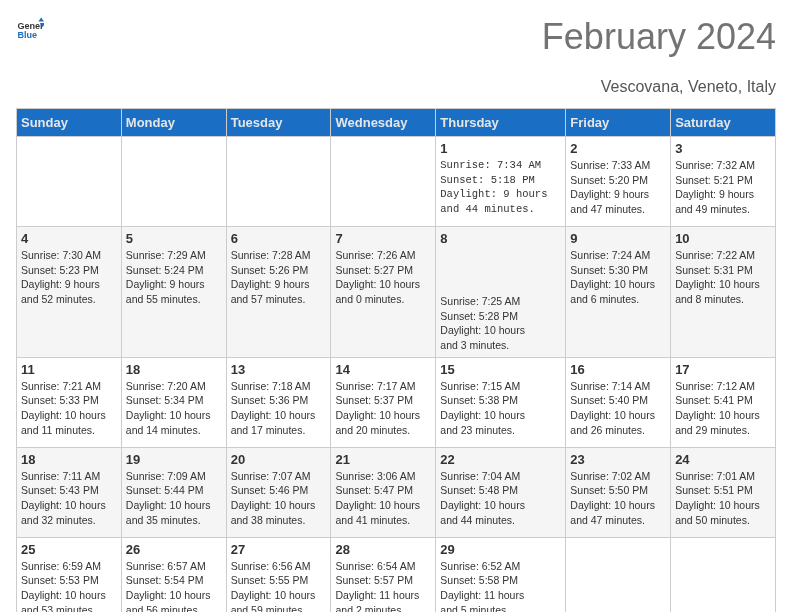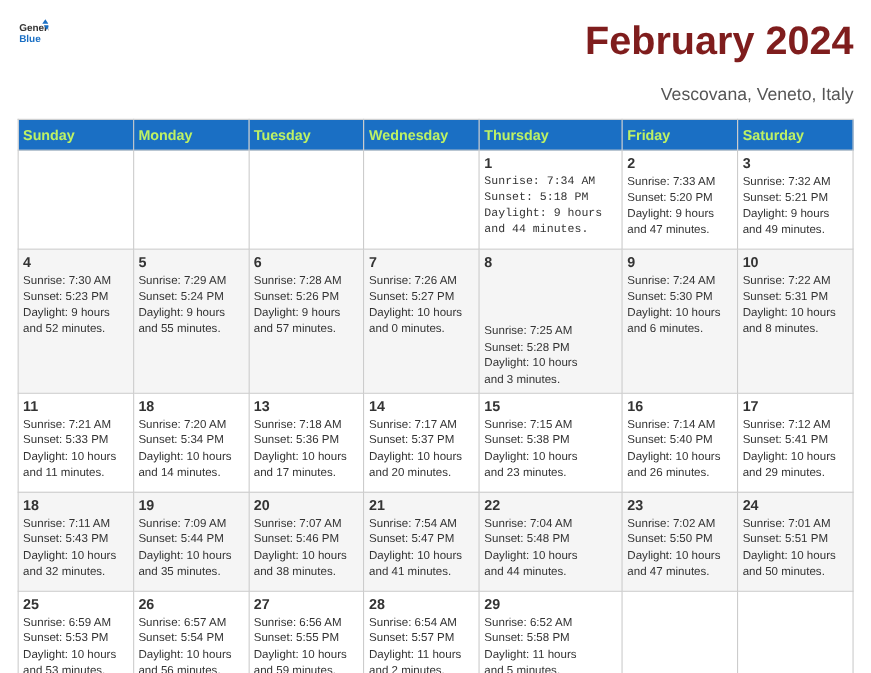--- a/index.html
+++ b/index.html
@@ -23,36 +23,36 @@
     }
     .logo-icon {
       width: 28px;
       height: 28px;
     }
     .title-area {
       text-align: right;
     }
     .main-title {
       font-size: 36px;
-      font-weight: bold;
-      color: #7f1d1d;
+      font-weight: normal;
+      color: #737373;
     }
     .subtitle {
       font-size: 16px;
       color: #555;
       margin-top: 20px;
     }
     table {
       width: 100%;
       border-collapse: collapse;
       font-size: 11px;
     }
     thead tr th {
       background-color: #1a6fc4;
-      color: #bef264;
+      color: #e5e5e5;
       padding: 6px 4px;
       text-align: left;
       font-size: 13px;
       font-weight: bold;
       border: 1px solid #ccc;
     }
     tbody tr td {
       border: 1px solid #ccc;
       vertical-align: top;
       padding: 4px;
@@ -258,21 +258,21 @@
         </td>
         <td>
           <span class="day-number">20</span>
           <div class="day-info" style="white-space: pre-line;">Sunrise: 7:07 AM
 Sunset: 5:46 PM
 Daylight: 10 hours
 and 38 minutes.</div>
         </td>
         <td>
           <span class="day-number">21</span>
-          <div class="day-info" style="white-space: pre-line;">Sunrise: 7:54 AM
+          <div class="day-info" style="white-space: pre-line;">Sunrise: 3:06 AM
 Sunset: 5:47 PM
 Daylight: 10 hours
 and 41 minutes.</div>
         </td>
         <td>
           <span class="day-number">22</span>
           <div class="day-info" style="white-space: pre-line;">Sunrise: 7:04 AM
 Sunset: 5:48 PM
 Daylight: 10 hours
 and 44 minutes.</div>

